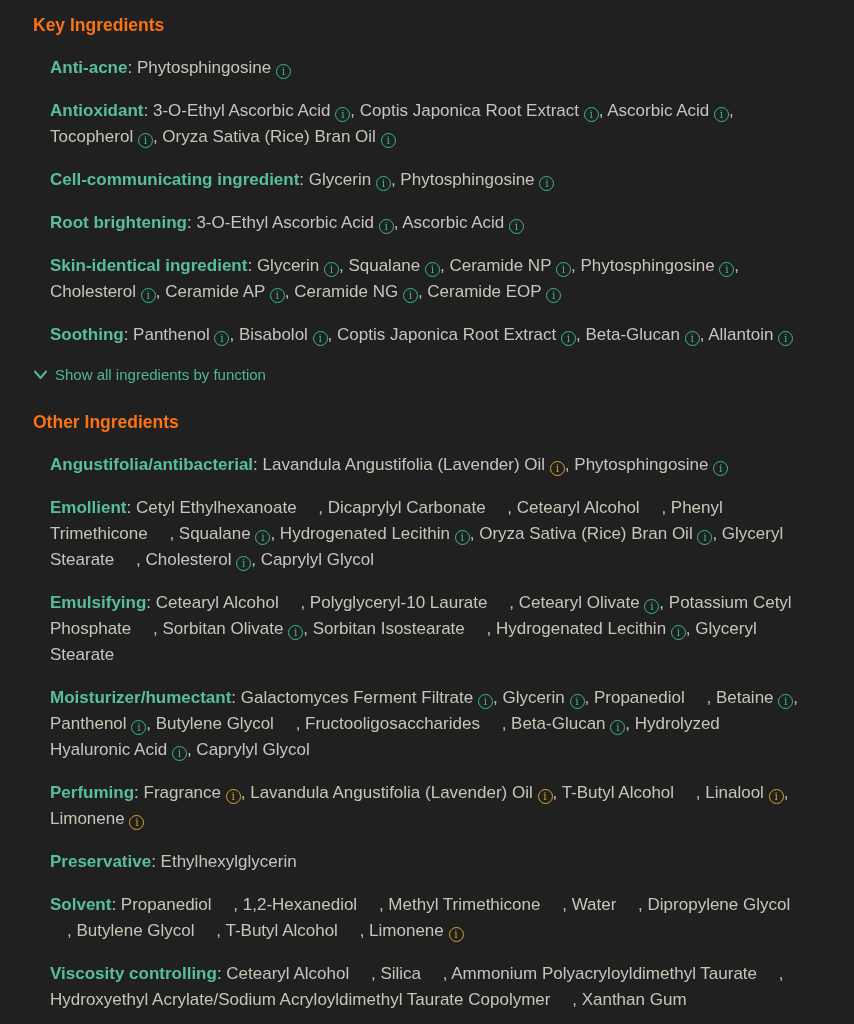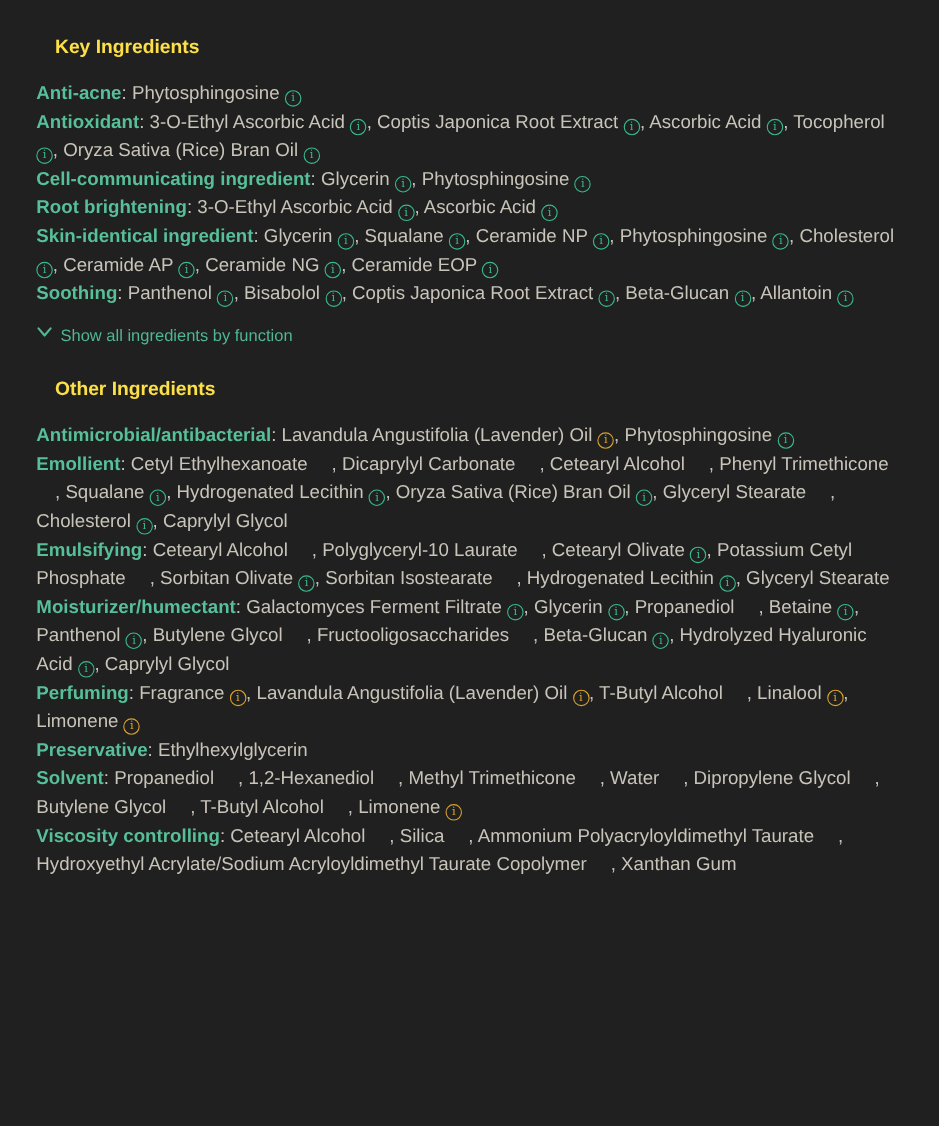--- a/index.html
+++ b/index.html
@@ -10,28 +10,28 @@
     overflow: hidden;
     background: #1f201f;
     color: #c9c4ba;
     font-family: "Liberation Sans", sans-serif;
     font-size: 17px;
     line-height: 26px;
   }
   .page { padding: 12px 33px 20px 33px; }
 
   h3.section-heading {
-    margin: 17px;
+    margin: 0;
     font-size: 17.5px;
     line-height: 26px;
     font-weight: 700;
-    color: #fde047;
+    color: #f97316;
   }
 
-  p.func-row { margin: 0; }
+  p.func-row { margin: 17px; }
 
   .func-label {
     color: var(--accent-teal, #57bf9a);
     font-weight: 700;
   }
   .colon { color: #c9c4ba; font-weight: 400; }
 
   .ing-name { color: #c9c4ba; }
   .ing-name.underlined {
     text-underline-offset: 3px;
@@ -57,20 +57,21 @@
   .info-icon.warn { color: var(--icon-warn, #d9a22c); }
 
   .icon-spacer {
     display: inline-block;
     width: 17px;
     height: 1px;
   }
 
   .show-all {
     display: flex;
+    align-items: center;
     gap: 7px;
     margin: 16px 0 24px 0;
     color: var(--accent-link, #4fb793);
     font-size: 15px;
     line-height: 20px;
     text-decoration: none;
     cursor: pointer;
     width: fit-content;
   }
   .show-all svg { display: block; }
@@ -94,21 +95,21 @@
   <a class="show-all">
     <svg width="15" height="12" viewBox="0 0 15 12" aria-hidden="true">
       <path d="M2 2.5 L7.5 9 L13 2.5" fill="none" stroke="currentColor" stroke-width="2" stroke-linecap="round" stroke-linejoin="round"></path>
     </svg>
     <span>Show all ingredients by function</span>
   </a>
 
   <h3 class="section-heading">Other Ingredients</h3>
 
   <div>
-      <p class="func-row"><span class="func-label">Antimicrobial/antibacterial</span><span class="colon">: </span><span class="ing-name">Lavandula Angustifolia (Lavender) Oil</span> <span class="info-icon warn">i</span>, <span class="ing-name">Phytosphingosine</span> <span class="info-icon good">i</span></p>
+      <p class="func-row"><span class="func-label">Angustifolia/antibacterial</span><span class="colon">: </span><span class="ing-name">Lavandula Angustifolia (Lavender) Oil</span> <span class="info-icon warn">i</span>, <span class="ing-name">Phytosphingosine</span> <span class="info-icon good">i</span></p>
       <p class="func-row"><span class="func-label">Emollient</span><span class="colon">: </span><span class="ing-name">Cetyl Ethylhexanoate</span> <span class="icon-spacer"></span>, <span class="ing-name">Dicaprylyl Carbonate</span> <span class="icon-spacer"></span>, <span class="ing-name">Cetearyl Alcohol</span> <span class="icon-spacer"></span>, <span class="ing-name">Phenyl Trimethicone</span> <span class="icon-spacer"></span>, <span class="ing-name">Squalane</span> <span class="info-icon good">i</span>, <span class="ing-name">Hydrogenated Lecithin</span> <span class="info-icon good">i</span>, <span class="ing-name">Oryza Sativa (Rice) Bran Oil</span> <span class="info-icon good">i</span>, <span class="ing-name">Glyceryl Stearate</span> <span class="icon-spacer"></span>, <span class="ing-name">Cholesterol</span> <span class="info-icon good">i</span>, <span class="ing-name">Caprylyl Glycol</span></p>
       <p class="func-row"><span class="func-label">Emulsifying</span><span class="colon">: </span><span class="ing-name">Cetearyl Alcohol</span> <span class="icon-spacer"></span>, <span class="ing-name">Polyglyceryl-10 Laurate</span> <span class="icon-spacer"></span>, <span class="ing-name">Cetearyl Olivate</span> <span class="info-icon good">i</span>, <span class="ing-name">Potassium Cetyl Phosphate</span> <span class="icon-spacer"></span>, <span class="ing-name">Sorbitan Olivate</span> <span class="info-icon good">i</span>, <span class="ing-name">Sorbitan Isostearate</span> <span class="icon-spacer"></span>, <span class="ing-name">Hydrogenated Lecithin</span> <span class="info-icon good">i</span>, <span class="ing-name">Glyceryl Stearate</span></p>
       <p class="func-row"><span class="func-label">Moisturizer/humectant</span><span class="colon">: </span><span class="ing-name">Galactomyces Ferment Filtrate</span> <span class="info-icon good">i</span>, <span class="ing-name">Glycerin</span> <span class="info-icon good">i</span>, <span class="ing-name">Propanediol</span> <span class="icon-spacer"></span>, <span class="ing-name">Betaine</span> <span class="info-icon good">i</span>, <span class="ing-name">Panthenol</span> <span class="info-icon good">i</span>, <span class="ing-name">Butylene Glycol</span> <span class="icon-spacer"></span>, <span class="ing-name">Fructooligosaccharides</span> <span class="icon-spacer"></span>, <span class="ing-name">Beta-Glucan</span> <span class="info-icon good">i</span>, <span class="ing-name">Hydrolyzed Hyaluronic Acid</span> <span class="info-icon good">i</span>, <span class="ing-name">Caprylyl Glycol</span></p>
       <p class="func-row"><span class="func-label">Perfuming</span><span class="colon">: </span><span class="ing-name">Fragrance</span> <span class="info-icon warn">i</span>, <span class="ing-name">Lavandula Angustifolia (Lavender) Oil</span> <span class="info-icon warn">i</span>, <span class="ing-name">T-Butyl Alcohol</span> <span class="icon-spacer"></span>, <span class="ing-name">Linalool</span> <span class="info-icon warn">i</span>, <span class="ing-name">Limonene</span> <span class="info-icon warn">i</span></p>
       <p class="func-row"><span class="func-label">Preservative</span><span class="colon">: </span><span class="ing-name">Ethylhexylglycerin</span></p>
       <p class="func-row"><span class="func-label">Solvent</span><span class="colon">: </span><span class="ing-name">Propanediol</span> <span class="icon-spacer"></span>, <span class="ing-name">1,2-Hexanediol</span> <span class="icon-spacer"></span>, <span class="ing-name">Methyl Trimethicone</span> <span class="icon-spacer"></span>, <span class="ing-name">Water</span> <span class="icon-spacer"></span>, <span class="ing-name">Dipropylene Glycol</span> <span class="icon-spacer"></span>, <span class="ing-name">Butylene Glycol</span> <span class="icon-spacer"></span>, <span class="ing-name">T-Butyl Alcohol</span> <span class="icon-spacer"></span>, <span class="ing-name">Limonene</span> <span class="info-icon warn">i</span></p>
       <p class="func-row"><span class="func-label">Viscosity controlling</span><span class="colon">: </span><span class="ing-name">Cetearyl Alcohol</span> <span class="icon-spacer"></span>, <span class="ing-name">Silica</span> <span class="icon-spacer"></span>, <span class="ing-name">Ammonium Polyacryloyldimethyl Taurate</span> <span class="icon-spacer"></span>, <span class="ing-name underlined">Hydroxyethyl Acrylate/Sodium Acryloyldimethyl Taurate Copolymer</span> <span class="icon-spacer"></span>, <span class="ing-name">Xanthan Gum</span></p>
     </div>
 
 </div>

